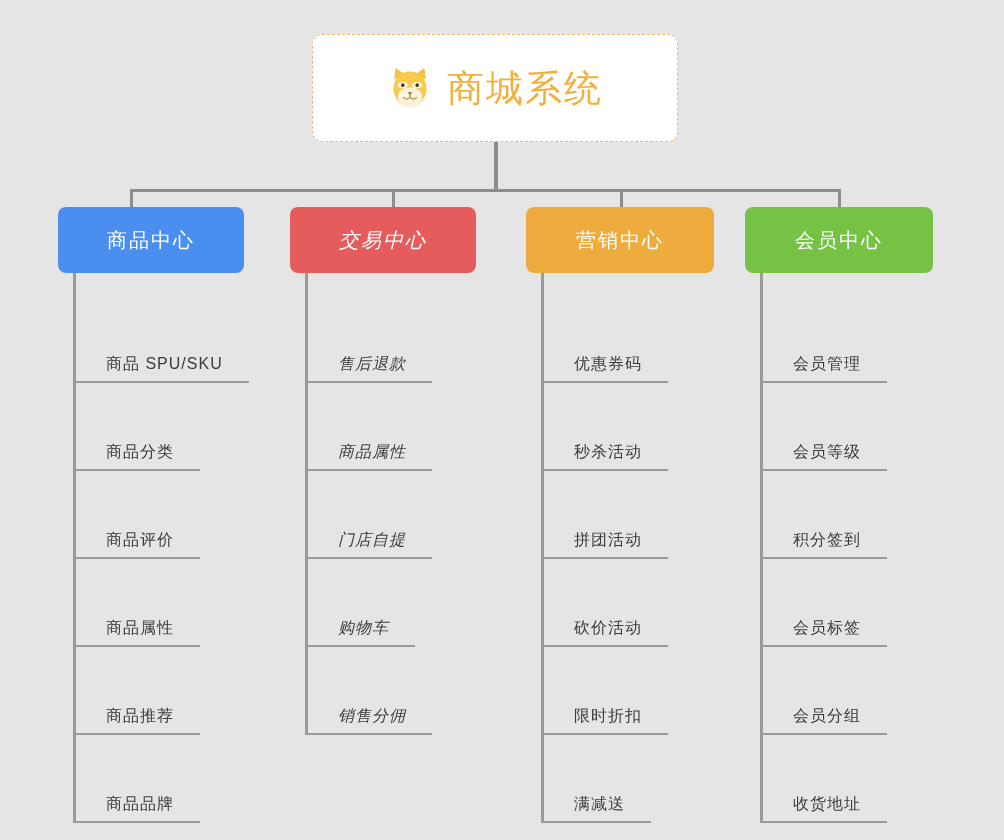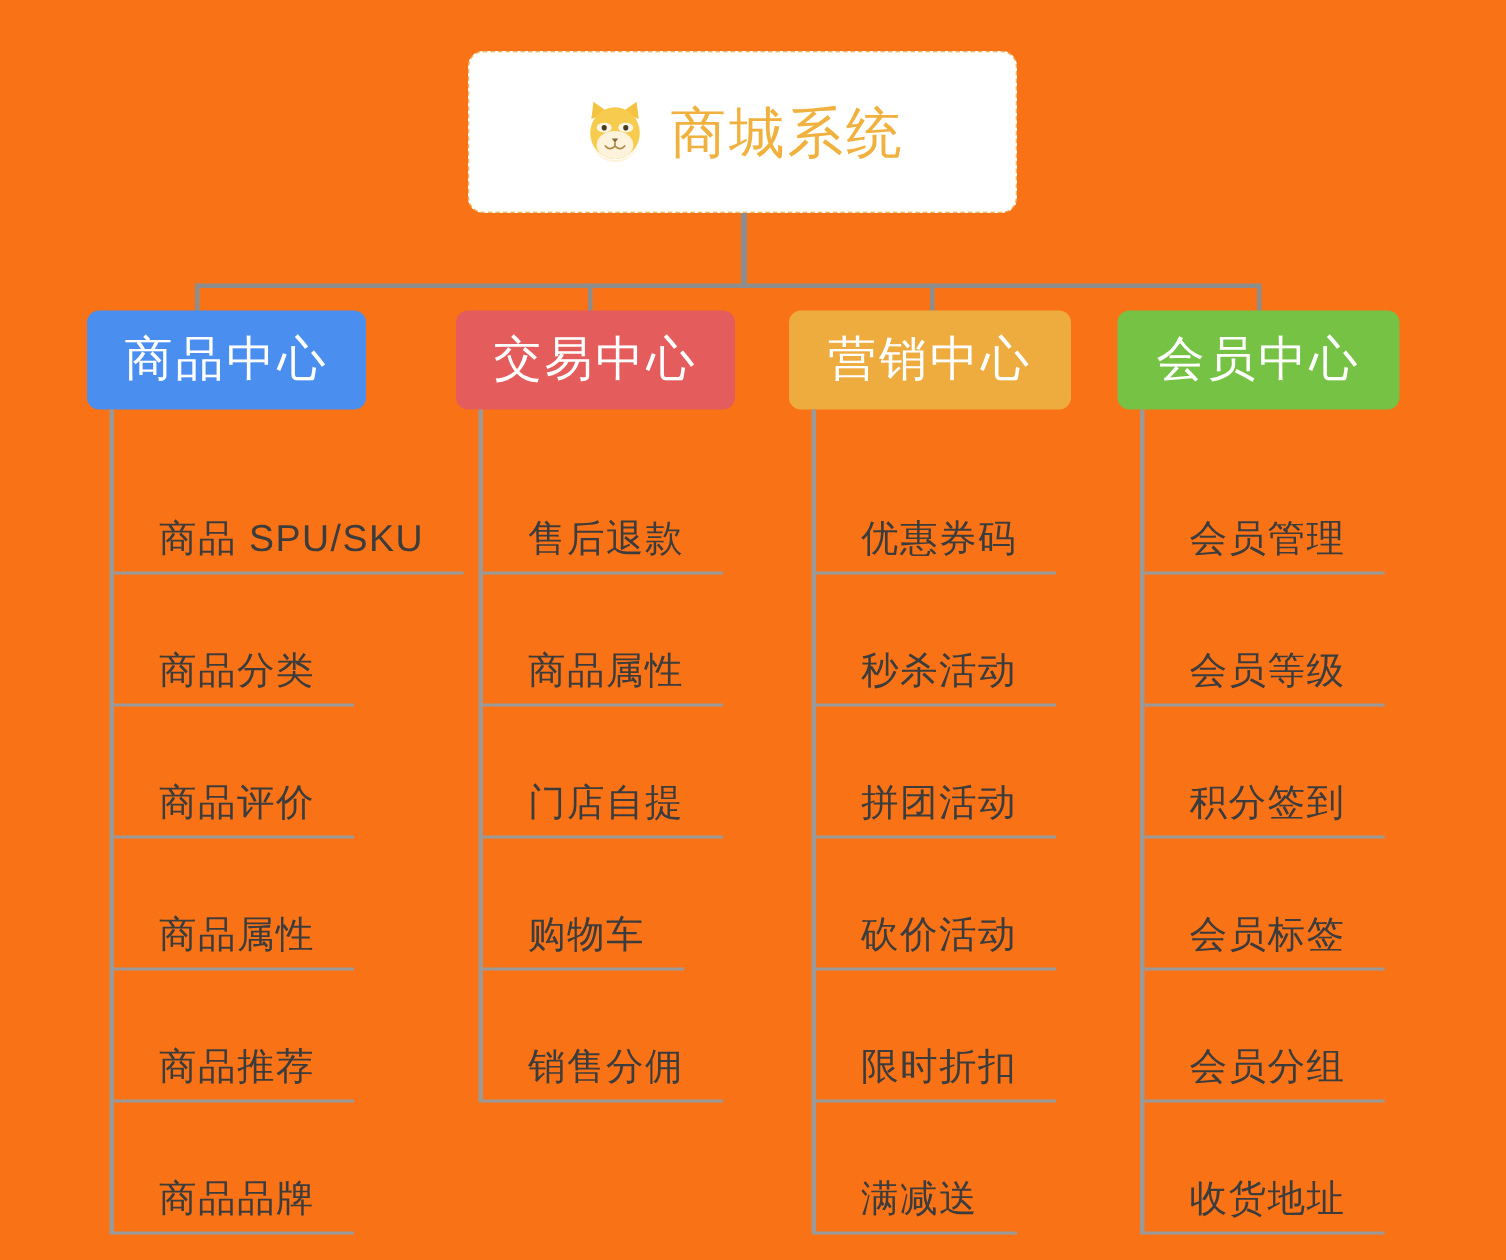--- a/index.html
+++ b/index.html
@@ -9,21 +9,21 @@
     height: 840px;
     background: #f7f7f7;
     font-family: "Liberation Sans", "DejaVu Sans", sans-serif;
     overflow: hidden;
   }
 
   #canvas {
     position: relative;
     width: 1004px;
     height: 840px;
-    background: #f97316;
+    background: #e5e5e5;
   }
 
   
   .root-node {
     position: absolute;
     left: 312px;
     top: 34px;
     width: 366px;
     height: 108px;
     background: #ffffff;
@@ -51,21 +51,21 @@
   
   .column { position: absolute; top: 207px; }
 
   .cat-header {
     height: 66px;
     border-radius: 8px;
     display: flex;
     align-items: center;
     justify-content: center;
     color: #ffffff;
-    font-size: 32px;
+    font-size: 20px;
     letter-spacing: 2px;
     white-space: nowrap;
   }
 
   
   .leaf-list {
     position: relative;
     margin-left: 15px;
     padding-left: 0;
     border-left: 3px solid #9a9a9a;
@@ -77,21 +77,21 @@
     height: 88px;
     position: relative;
   }
   .leaf-inner {
     position: absolute;
     bottom: 0;
     left: 0;
     display: inline-block;
     border-bottom: 2px solid #9a9a9a;
     padding: 0 26px 6px 30px;
-    font-size: 25px;
+    font-size: 16px;
     color: #3c3c3c;
     white-space: nowrap;
     letter-spacing: 1px;
   }
 </style>
 </head>
 <body>
 
 <div id="canvas">
 
@@ -146,21 +146,21 @@
       </div>
       <div class="leaf-item">
         <span class="leaf-inner">商品推荐</span>
       </div>
       <div class="leaf-item">
         <span class="leaf-inner">商品品牌</span>
       </div>
     </div>
   </div>
 
-  <div class="column" style="left:304px; width:236px;">
+  <div class="column" style="left:290px; width:236px;font-style:italic;">
     <div class="cat-header" style="width:186px; background:#e45c5c;">
       <span>交易中心</span>
     </div>
     <div class="leaf-list">
       <div class="leaf-item">
         <span class="leaf-inner">售后退款</span>
       </div>
       <div class="leaf-item">
         <span class="leaf-inner">商品属性</span>
       </div>

